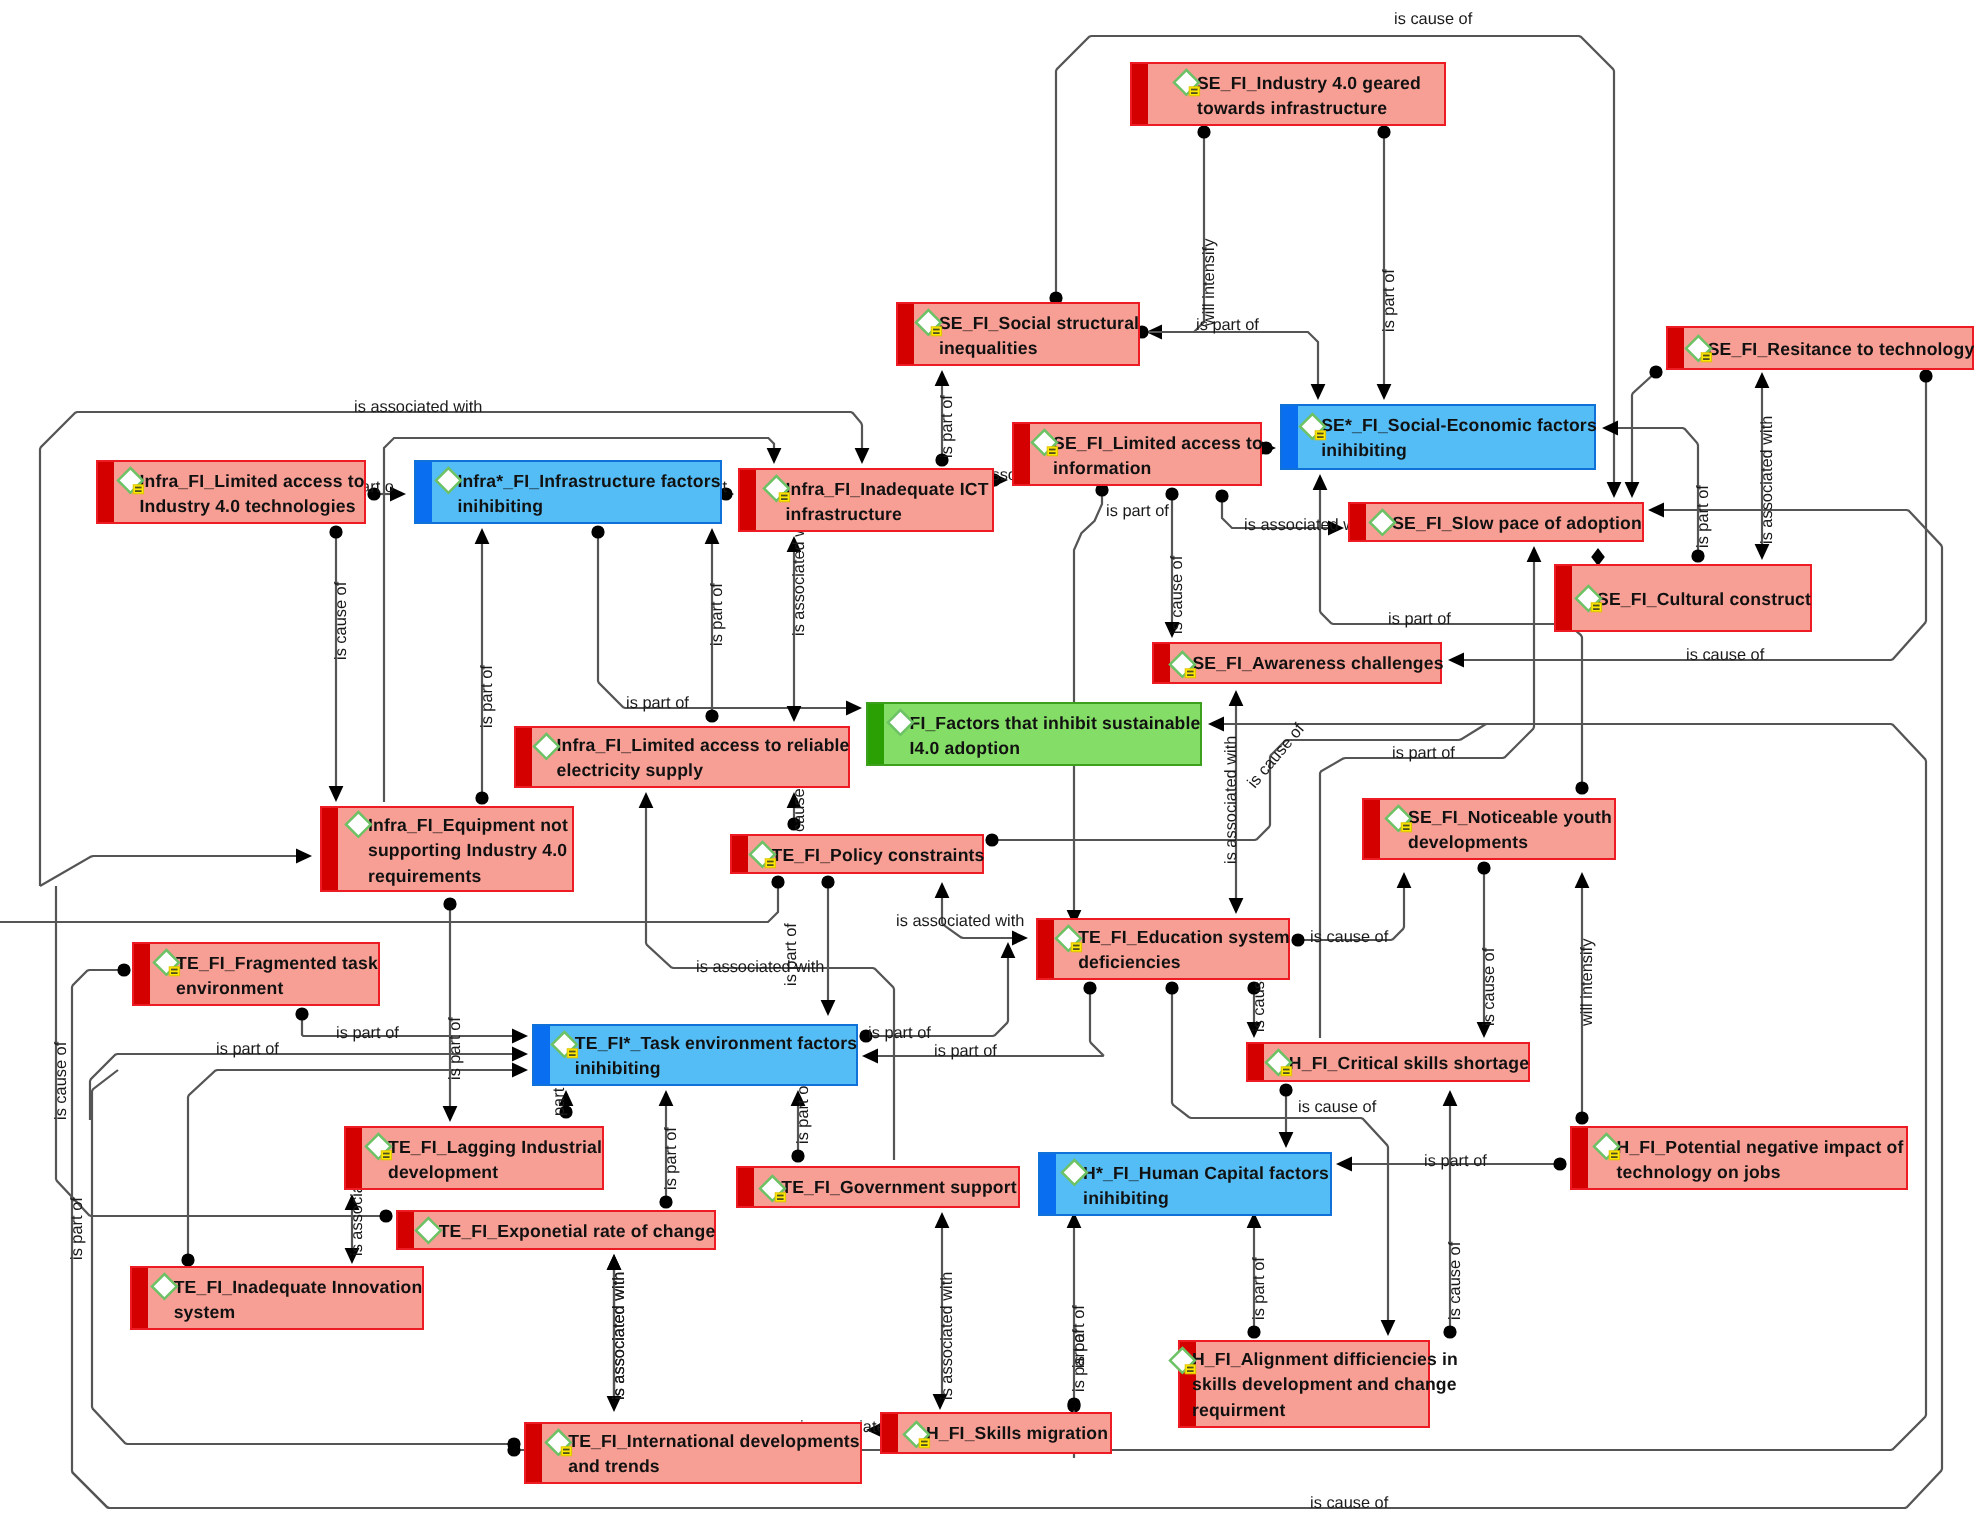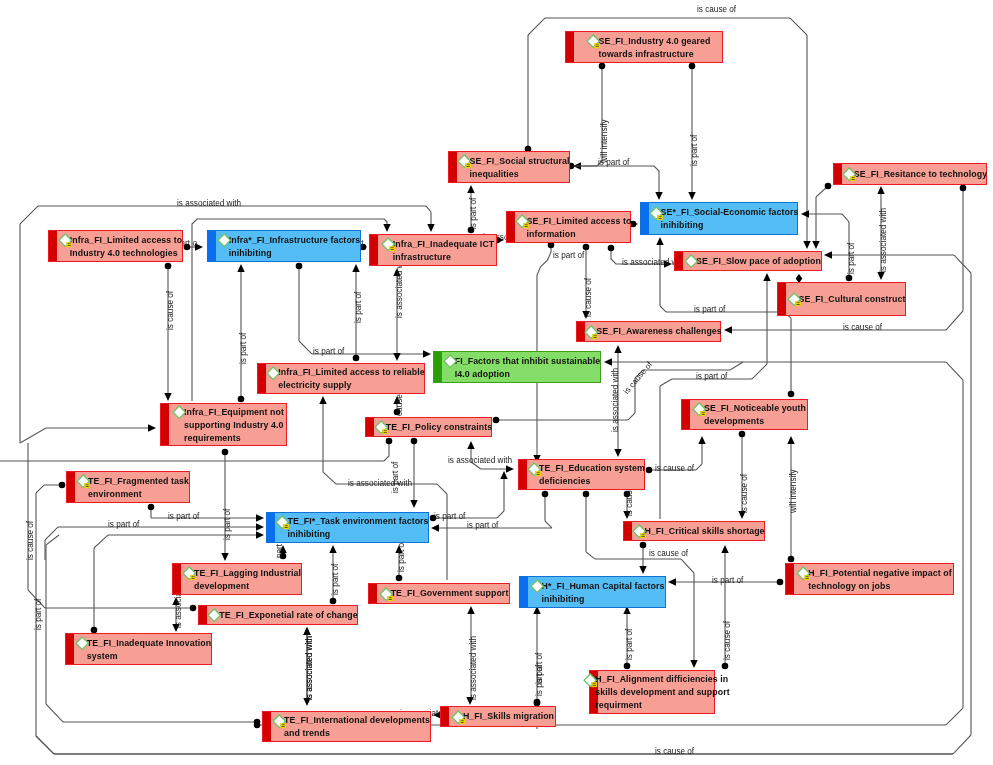--- a/index.html
+++ b/index.html
@@ -526,21 +526,21 @@
       </div>
 </div>
 <div class="node red" style="left:589px;top:670px;width:126px;height:44px;">
   <div class="bar"></div>
   <div class="nbody">
         <div class="inner"><span class="ntext"><span class="ln"><span class="icow"><svg viewBox="0 0 15 15" width="15" height="15">
                   <path d="M7.2 1.0 L13.4 7.2 L7.2 13.4 L1.0 7.2 Z" fill="#ffffff" stroke="#6dc265" stroke-width="1.25"></path>
                   <rect x="8.6" y="9.4" width="5.2" height="4.5" fill="#ffe800" stroke="#dcc400" stroke-width="0.5"></rect>
                   <rect x="9.5" y="10.3" width="3.3" height="0.9" fill="#50501f"></rect>
                   <rect x="9.5" y="12.1" width="3.3" height="0.9" fill="#50501f"></rect>
-                </svg></span><span class="lt">H_FI_Alignment difficiencies in</span></span><span class="ln"><span class="lt">skills development and support</span></span><span class="ln"><span class="lt">requirment</span></span></span></div>
+                </svg></span><span class="lt">H_FI_Alignment difficiencies in</span></span><span class="ln"><span class="lt">skills development and change</span></span><span class="ln"><span class="lt">requirment</span></span></span></div>
       </div>
 </div>
 <div class="node red" style="left:440px;top:706px;width:116px;height:21px;">
   <div class="bar"></div>
   <div class="nbody">
         <div class="inner"><span class="ntext"><span class="ln"><span class="icow"><svg viewBox="0 0 15 15" width="15" height="15">
                   <path d="M7.2 1.0 L13.4 7.2 L7.2 13.4 L1.0 7.2 Z" fill="#ffffff" stroke="#6dc265" stroke-width="1.25"></path>
                   <rect x="8.6" y="9.4" width="5.2" height="4.5" fill="#ffe800" stroke="#dcc400" stroke-width="0.5"></rect>
                   <rect x="9.5" y="10.3" width="3.3" height="0.9" fill="#50501f"></rect>
                   <rect x="9.5" y="12.1" width="3.3" height="0.9" fill="#50501f"></rect>

